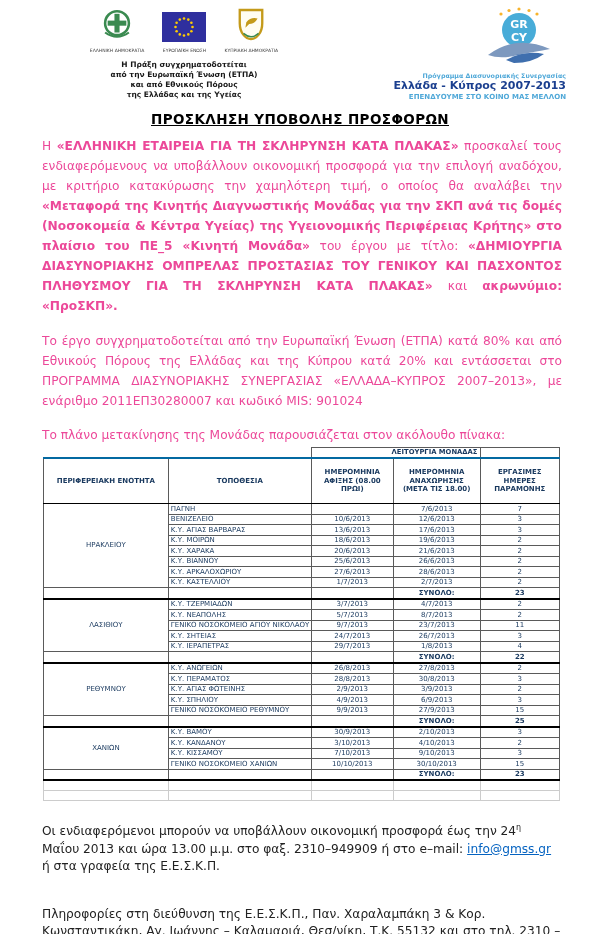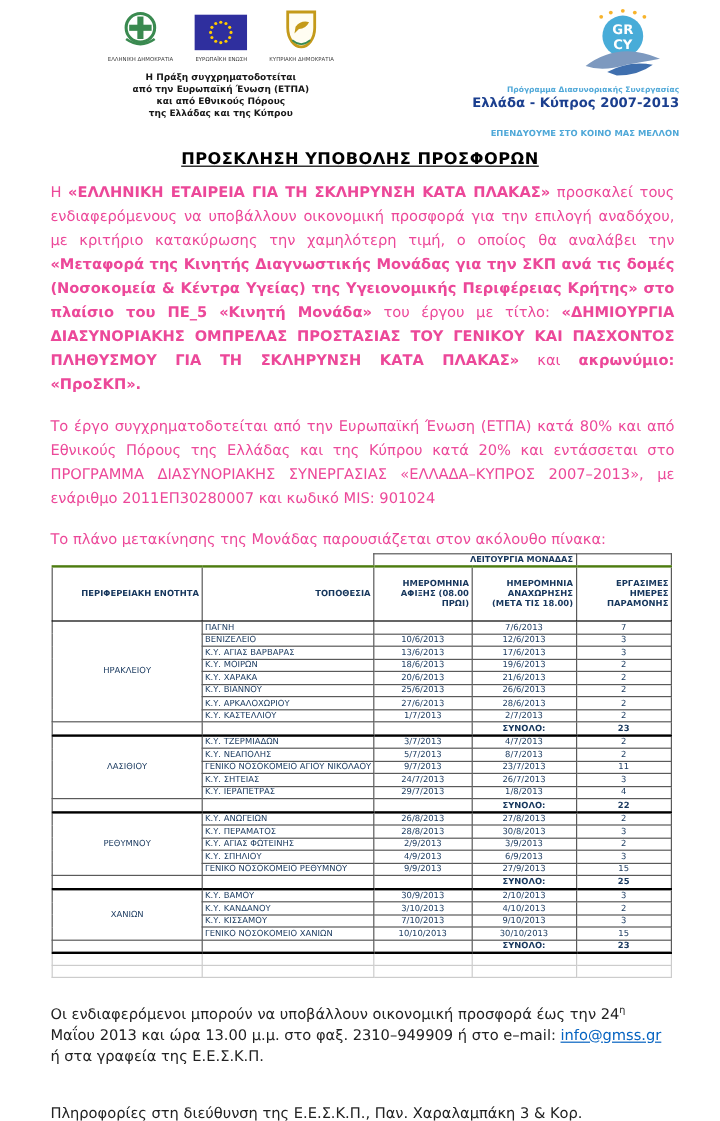--- a/index.html
+++ b/index.html
@@ -9,21 +9,21 @@
   
   .header{display:flex;justify-content:space-between;padding:6px 34px 0 44px;}
   .header-left{width:280px;text-align:center;}
   .logos-row{display:flex;justify-content:center;align-items:flex-end;gap:18px;}
   .logo-item{display:flex;flex-direction:column;align-items:center;}
   .logo-label{font-size:4.5px;color:#444;margin-top:2px;white-space:nowrap;}
   .cofinance{margin-top:7px;font-size:7.5px;line-height:10px;color:#181818;font-weight:600;}
   .header-right{width:180px;text-align:right;}
   .program-l1{font-size:6.3px;color:#4fa8d8;font-weight:600;white-space:nowrap;}
   .program-l2{font-size:11px;color:#1b3f8f;font-weight:bold;white-space:nowrap;}
-  .program-l3{font-size:7px;color:#4fa8d8;font-weight:600;margin-top:15px;white-space:nowrap;}
+  .program-l3{font-size:7px;color:#4fa8d8;font-weight:600;margin-top:1px;white-space:nowrap;}
 
   
   .title{margin-top:10px;text-align:center;font-size:13.5px;font-weight:bold;
          text-decoration:underline;letter-spacing:.4px;color:#000;}
   .para{margin:0 38px 0 42px;font-size:12.2px;line-height:20px;text-align:justify;color:#ec4899;}
   .p1{margin-top:9px;}
   .p2{margin-top:15px;}
   .p3{margin-top:14px;text-align:left;}
   .b{font-weight:bold;}
   .sup{vertical-align:super;font-size:8px;}
@@ -32,22 +32,22 @@
   
   .tablewrap{margin:2px 40px 0 43px;}
   table.sched{border-collapse:collapse;width:100%;table-layout:fixed;color:#17375d;}
   .sched col.c1{width:24.2%;} .sched col.c2{width:27.7%;} .sched col.c3{width:15.9%;}
   .sched col.c4{width:16.8%;} .sched col.c5{width:15.4%;}
   .sched td,.sched th{border:1px solid #5a5a5a;font-size:7px;line-height:1.2;
                       padding:0 2px;height:9.5px;overflow:hidden;vertical-align:middle;}
   .sched .minirow td{height:9px;}
   .sched td.nob{border:none;background:#fff;}
   .sched td.mini{font-weight:bold;text-align:right;font-size:6.8px;}
-  .sched tr.headrow th{border-top:2px solid #4d7c0f;border-bottom:1.5px solid #000;
-                       font-weight:bold;text-align:right;height:40px;padding:2px;}
+  .sched tr.headrow th{border-top:2px solid #0369a1;border-bottom:1.5px solid #000;
+                       font-weight:bold;text-align:center;height:40px;padding:2px;}
   .sched td.region{text-align:center;}
   .sched td.loc{text-align:left;white-space:nowrap;}
   .sched td.num{text-align:center;}
   .sched tr.total td{border-bottom:2px solid #000;}
   .sched td.tlabel{font-weight:bold;text-align:center;}
   .sched td.tval{font-weight:bold;text-align:center;}
   .sched tr.ghost td{border:1px solid #ccc;height:9px;}
 
   
   .footer-p{margin:16px 38px 0 42px;font-size:12.2px;line-height:17.5px;text-align:left;color:#222;}
@@ -103,21 +103,21 @@
               <path d="M8 27 q8 7 16 0" stroke="#3a8a50" stroke-width="1.6" fill="none"></path>
             </svg>
           </span>
           <span class="logo-label">ΚΥΠΡΙΑΚΗ ΔΗΜΟΚΡΑΤΙΑ</span>
         </div>
       </div>
       <div class="cofinance">
         <div>Η Πράξη συγχρηματοδοτείται</div>
         <div>από την Ευρωπαϊκή Ένωση (ΕΤΠΑ)</div>
         <div>και από Εθνικούς Πόρους</div>
-        <div>της Ελλάδας και της Κύπρου</div>
+        <div>της Ελλάδας και της Υγείας</div>
       </div>
     </div>
 
     <div class="header-right">
       <span>
         <svg width="92" height="62" viewBox="0 0 92 62">
           <g fill="#f7b32b">
             <circle cx="27" cy="8" r="1.6"></circle>
               <circle cx="35" cy="4.5" r="1.6"></circle>
             <circle cx="45" cy="3" r="1.6"></circle>

